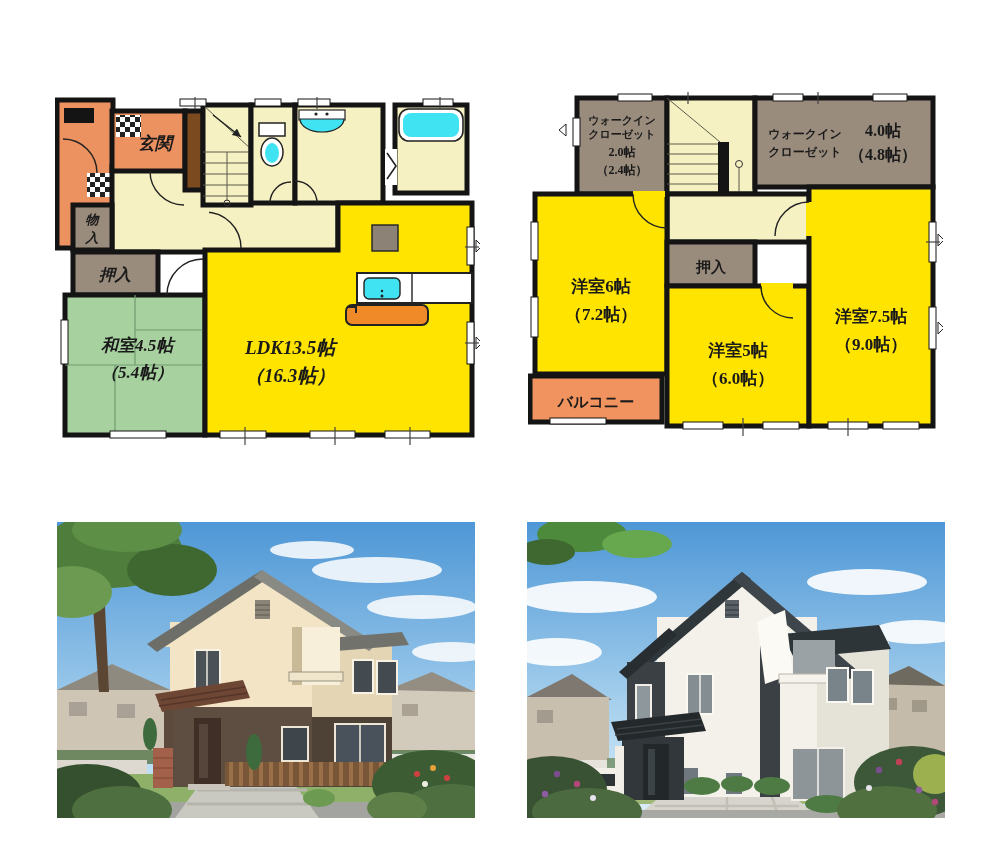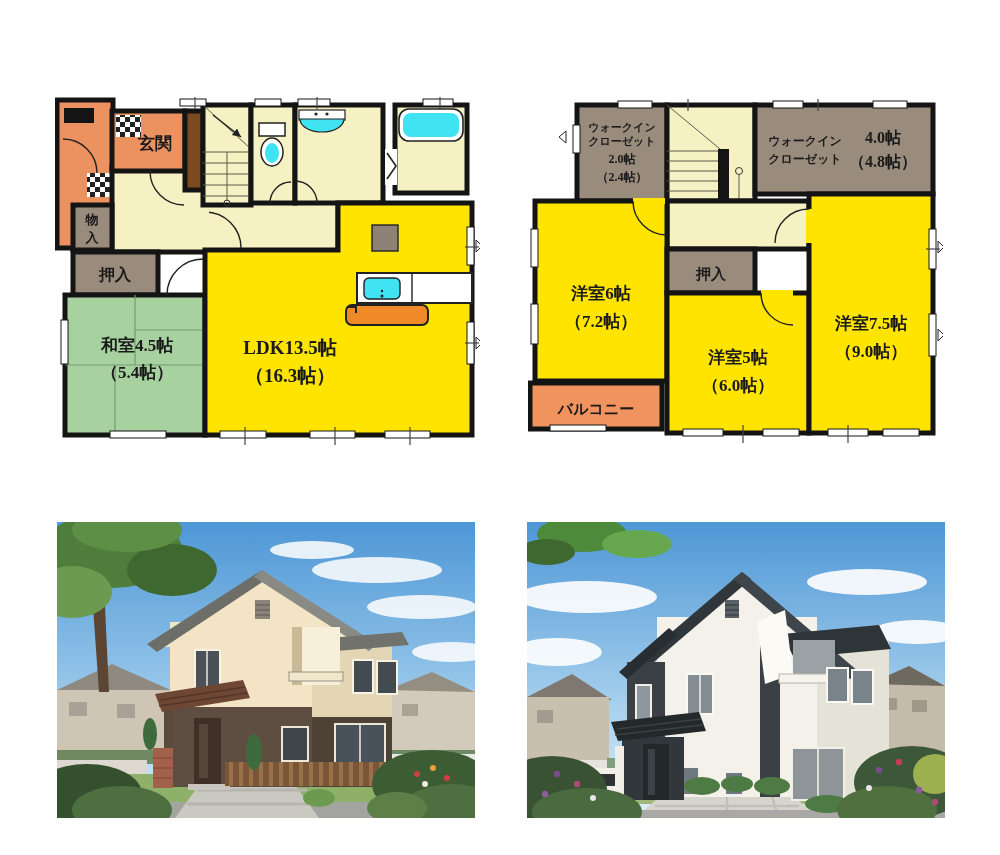--- a/index.html
+++ b/index.html
@@ -1,20 +1,20 @@
 <!DOCTYPE html>
 <html><head>
 <meta charset="utf-8">
 <style>
   html,body{margin:0;padding:0;background:#ffffff;}
   .canvas{position:relative;width:1000px;height:855px;background:#fff;overflow:hidden;
           font-family:"Liberation Serif","DejaVu Serif",serif;}
   .panel{position:absolute;}
-  #plan1f{left:55px;top:97px;width:425px;height:352px;}
-  #plan2f{left:528px;top:99px;width:415px;height:352px;}
+  #plan1f{left:55px;top:97px;width:425px;height:352px;font-style:italic;}
+  #plan2f{left:528px;top:92px;width:415px;height:352px;}
   #render1{left:57px;top:522px;width:418px;height:296px;}
   #render2{left:527px;top:522px;width:418px;height:296px;}
   svg{display:block;}
   text{font-family:"Liberation Serif","DejaVu Serif",serif;font-weight:bold;fill:#1a1a1a;}
   .room{stroke:#141414;stroke-width:5;}
   .thinline{stroke:#5a5a4a;stroke-width:1;fill:none;}
   .win{fill:#ffffff;stroke:#141414;stroke-width:1;}
   .arc{fill:none;stroke:#222;stroke-width:1.4;}
   .tick{stroke:#444;stroke-width:1.2;}
 </style>

